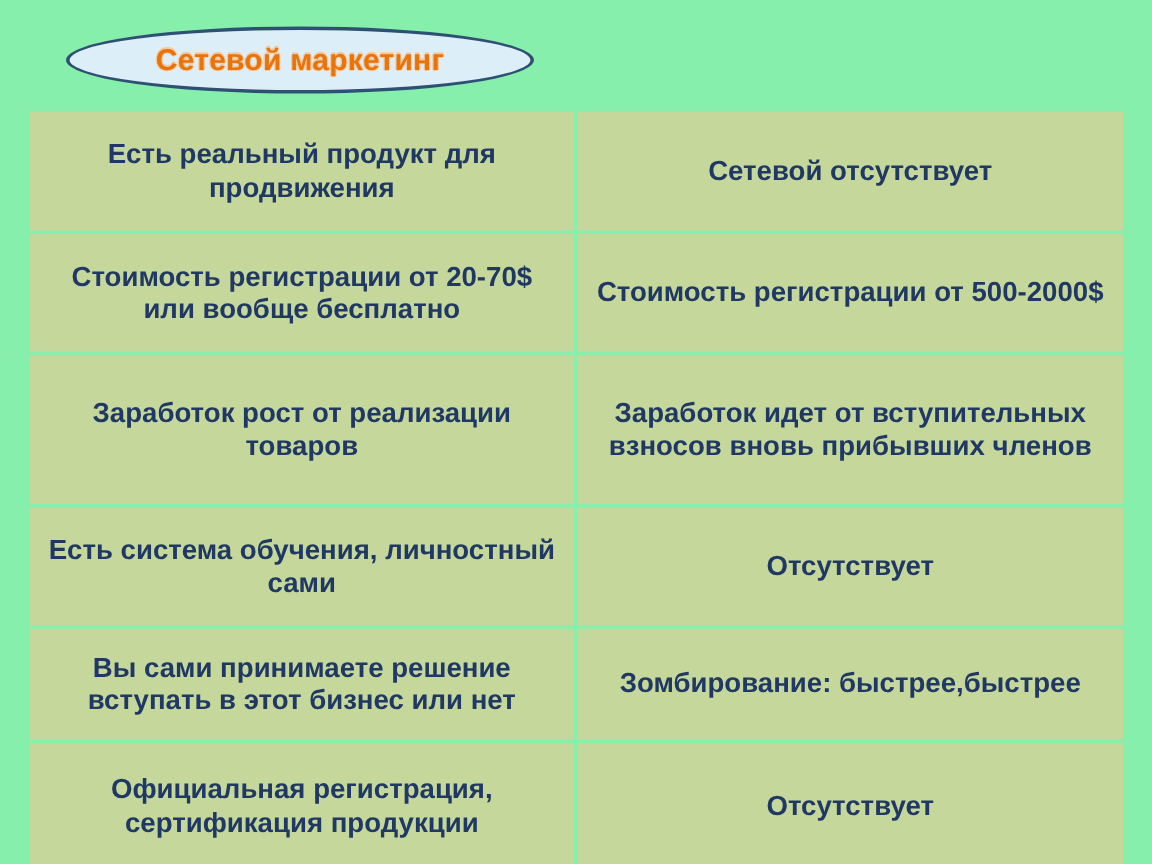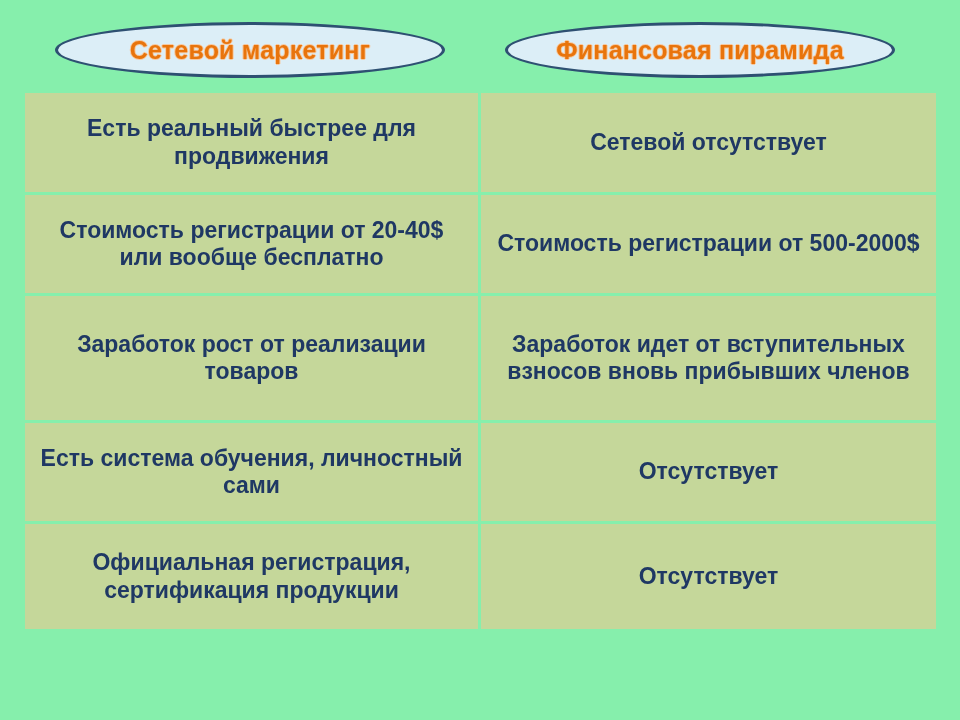--- a/index.html
+++ b/index.html
@@ -101,38 +101,35 @@
 </style>
 </head>
 <body>
 
 <div id="slide">
 
   <div class="header-row">
     <div class="ellipse ellipse-left">
       <span class="ellipse-label">Сетевой маркетинг</span>
     </div>
-    <div class="ellipse ellipse-right">
-      <span class="ellipse-label">Финансовая пирамида</span>
-    </div>
   </div>
 
   <table id="compare-table">
     <tbody>
       <tr class="r0">
         <td class="col-left">
-          <span class="cell-text">Есть реальный быстрее для продвижения</span>
+          <span class="cell-text">Есть реальный продукт для продвижения</span>
         </td>
         <td class="col-right">
           <span class="cell-text">Сетевой отсутствует</span>
         </td>
       </tr>
       <tr class="r1">
         <td class="col-left">
-          <span class="cell-text">Стоимость регистрации от 20-40$ или вообще бесплатно</span>
+          <span class="cell-text">Стоимость регистрации от 20-70$ или вообще бесплатно</span>
         </td>
         <td class="col-right">
           <span class="cell-text">Стоимость регистрации от 500-2000$</span>
         </td>
       </tr>
       <tr class="r2">
         <td class="col-left">
           <span class="cell-text">Заработок рост от реализации товаров</span>
         </td>
         <td class="col-right">
@@ -140,20 +137,28 @@
         </td>
       </tr>
       <tr class="r3">
         <td class="col-left">
           <span class="cell-text">Есть система обучения, личностный сами</span>
         </td>
         <td class="col-right">
           <span class="cell-text">Отсутствует</span>
         </td>
       </tr>
+      <tr class="r4">
+        <td class="col-left">
+          <span class="cell-text">Вы сами принимаете решение вступать в этот бизнес или нет</span>
+        </td>
+        <td class="col-right">
+          <span class="cell-text">Зомбирование: быстрее,быстрее</span>
+        </td>
+      </tr>
       <tr class="r5">
         <td class="col-left">
           <span class="cell-text">Официальная регистрация, сертификация продукции</span>
         </td>
         <td class="col-right">
           <span class="cell-text">Отсутствует</span>
         </td>
       </tr>
     </tbody>
   </table>

